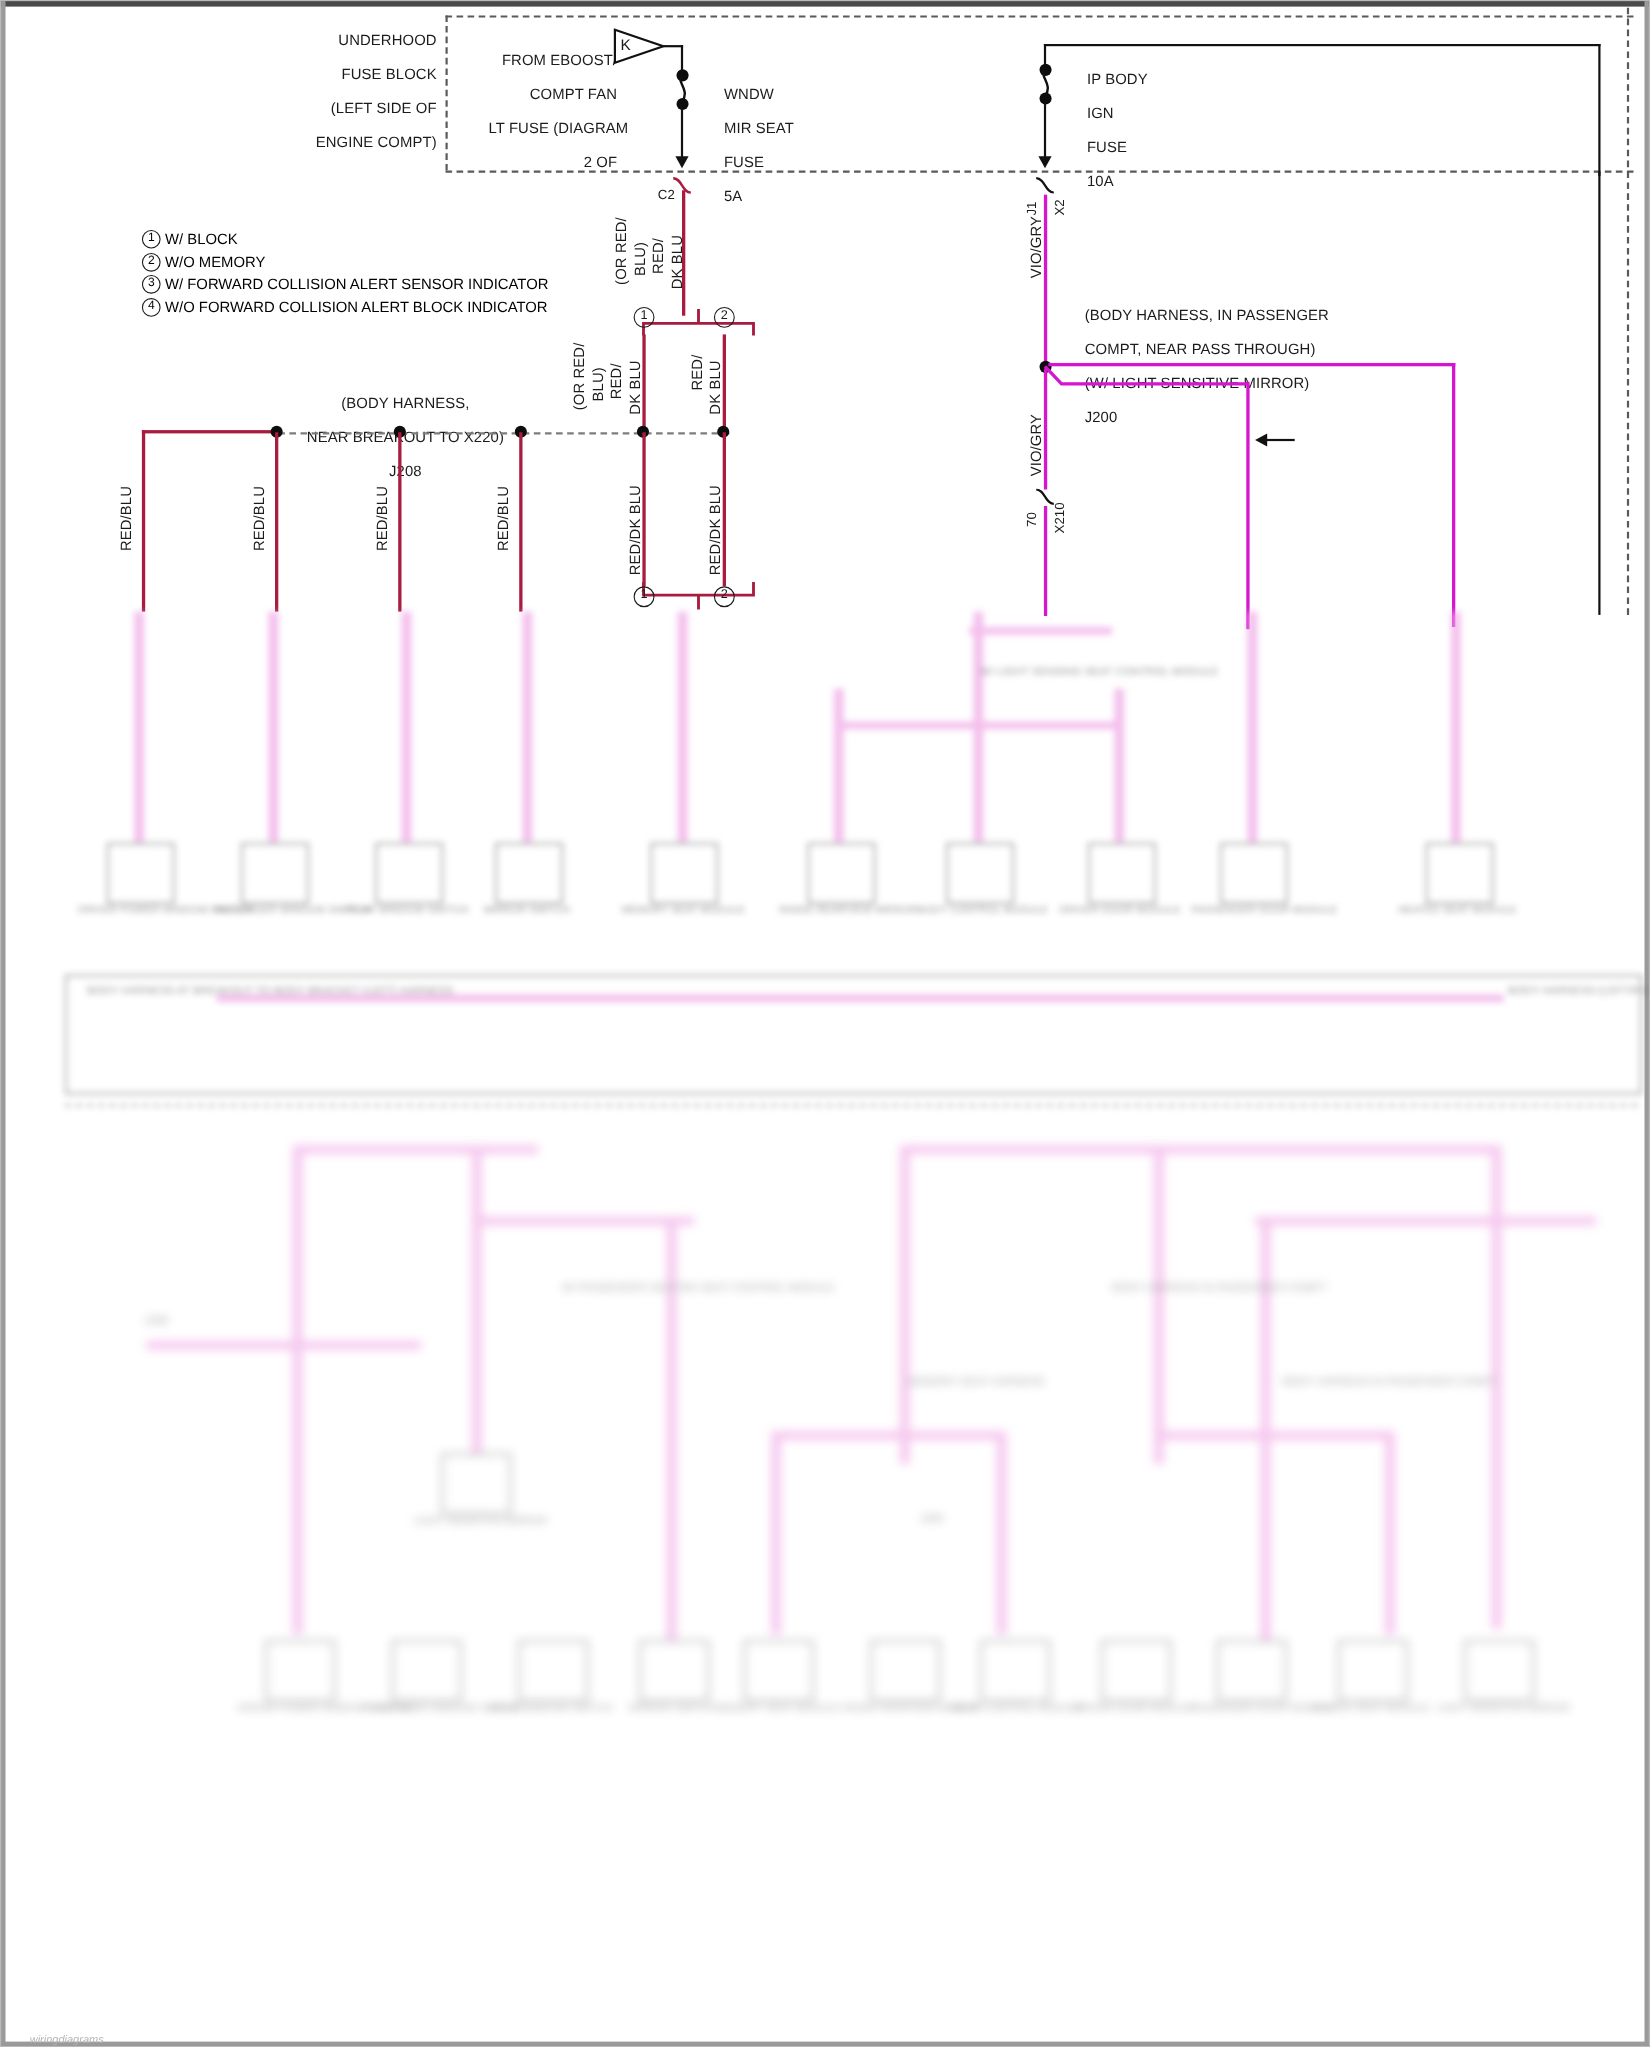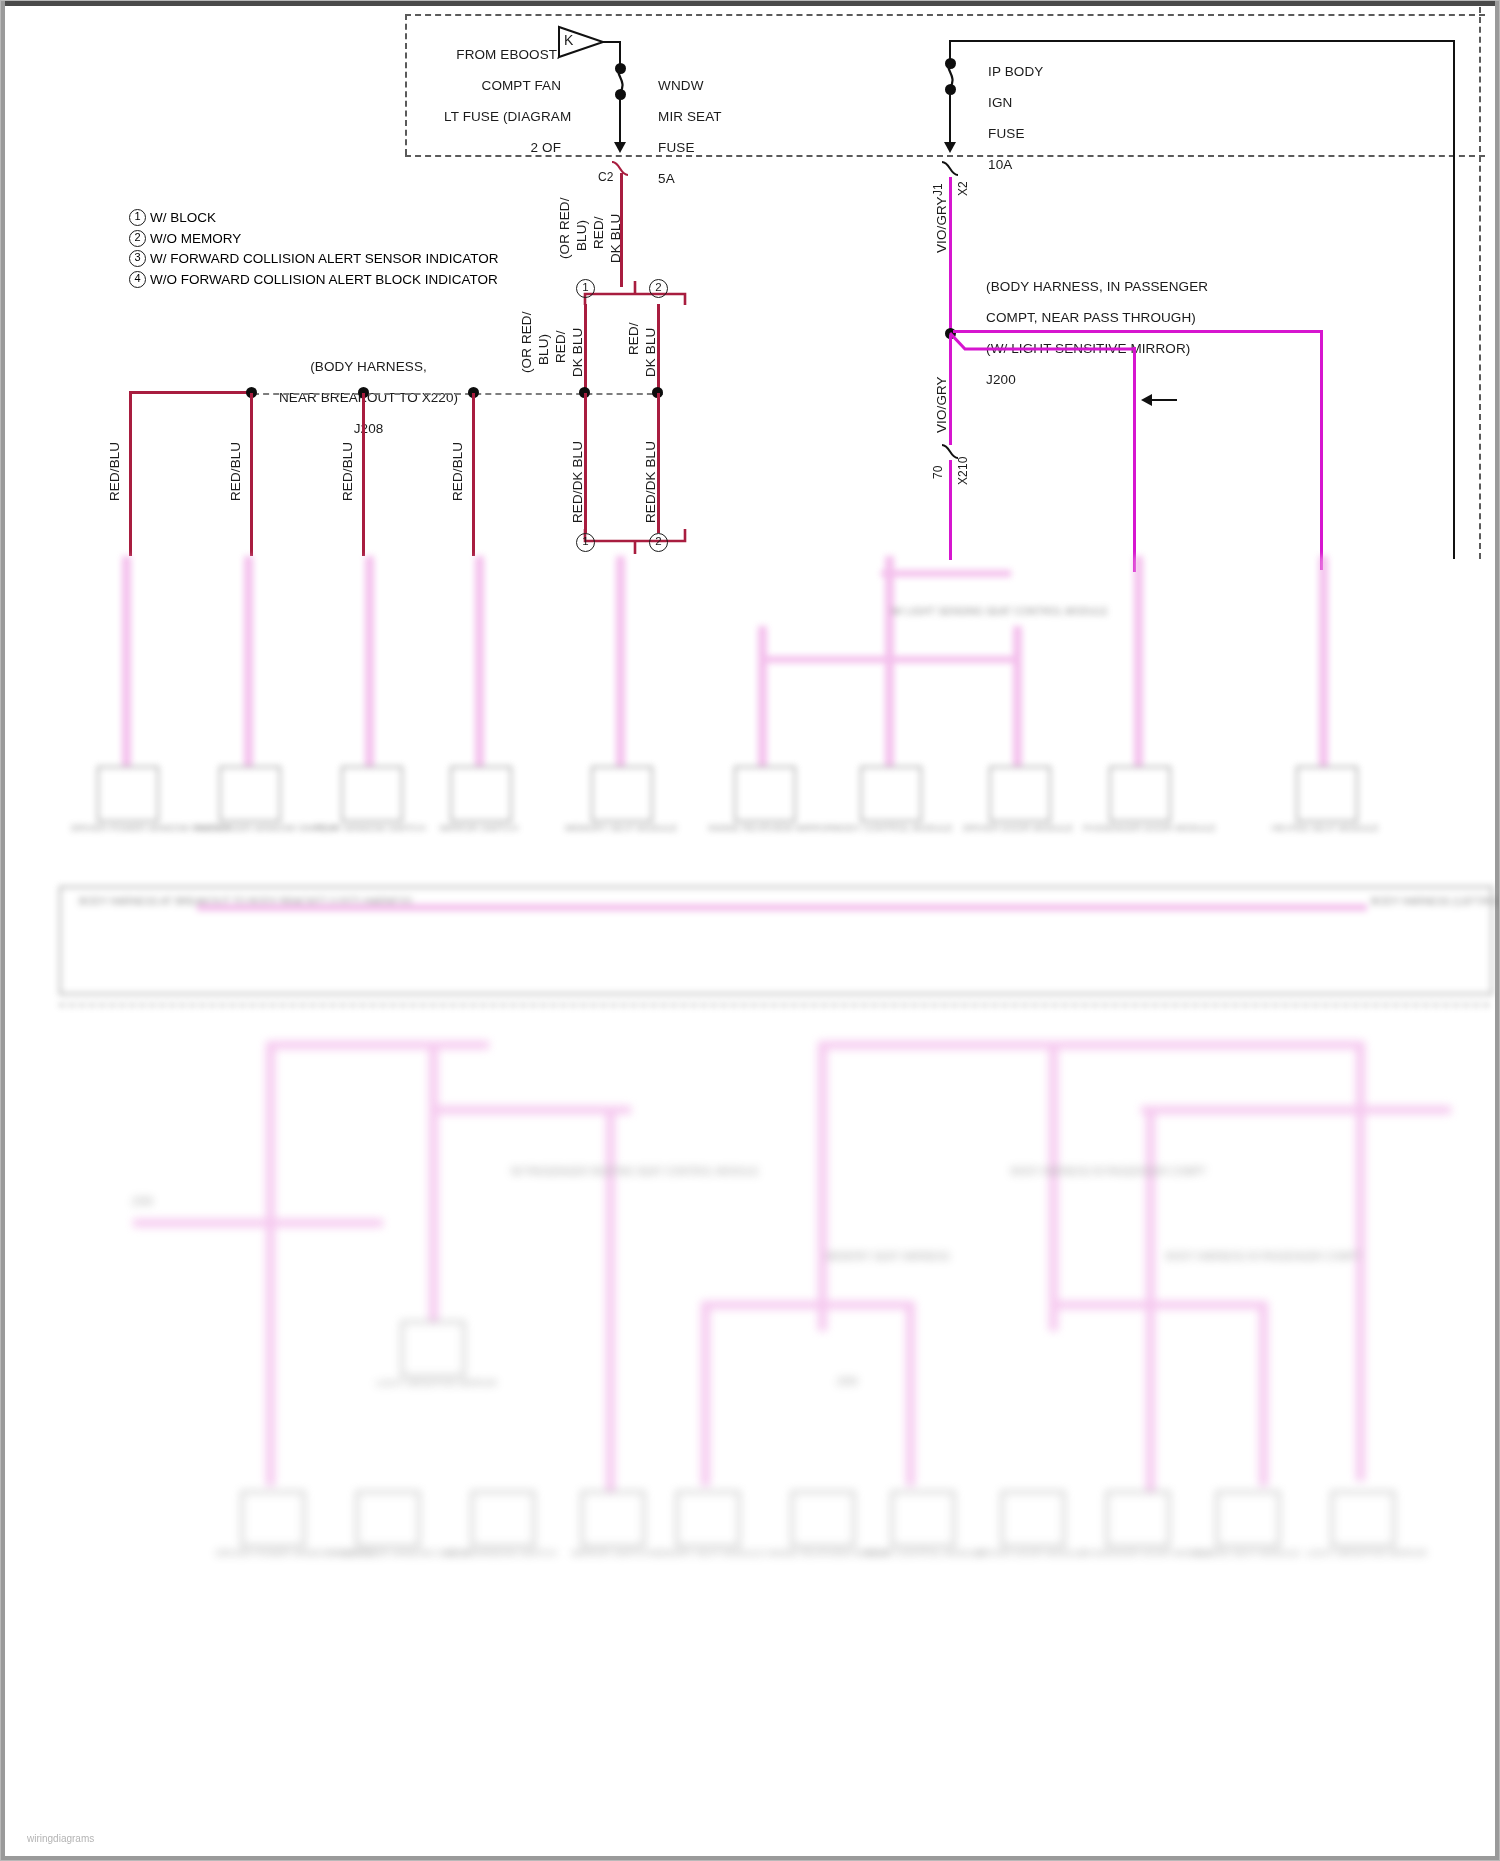--- a/index.html
+++ b/index.html
@@ -59,40 +59,46 @@
   .arrowdn{position:absolute;width:0;height:0;border-left:6px solid transparent;
     border-right:6px solid transparent;border-top:11px solid #111;}
   .arrowlf{position:absolute;width:0;height:0;border-top:6px solid transparent;
     border-bottom:6px solid transparent;border-right:11px solid #111;}
 
   
   .plug{position:absolute;border:2px solid #8c8c8c;background:#fff;}
   .ctext{position:absolute;font-size:9.5px;color:#6f6f6f;text-align:center;
     line-height:11px;white-space:pre;}
   .note{position:absolute;font-size:10px;color:#6f6f6f;line-height:12px;white-space:pre;}
-  .wm{position:absolute;left:26px;bottom:16px;font-size:10px;color:#b4b4b4;}
+  .wm{position:absolute;left:26px;bottom:0;font-size:10px;color:#b4b4b4;font-style:italic;}
 </style>
 </head>
 <body>
 
 <div id="page">
 
   <div class="topbar"></div>
   <div class="leftbar"></div>
   <div class="rightbar"></div>
   <div class="botbar"></div>
 
   <div class="sharp">
 
     <div class="dash-v" style="left:1478px;top:6px;height:552px;"></div>
 
     <div class="dash-v" style="left:404px;top:13px;height:141px;"></div>
     <div class="dash-h" style="left:404px;top:154px;width:1080px;"></div>
     <div class="dash-h" style="left:404px;top:13px;width:1080px;"></div>
 
+    <div class="lbl r" style="left:196px;top:12px;width:200px;">
+      <span>UNDERHOOD</span><br>
+      <span>FUSE BLOCK</span><br>
+      <span>(LEFT SIDE OF</span><br>
+      <span>ENGINE COMPT)</span>
+    </div>
 
     <div class="lbl r" style="left:420px;top:30px;width:140px;">
       <span>FROM EBOOST/</span><br>
       <span>COMPT FAN</span><br>
       <span>LT FUSE (DIAGRAM</span><br>
       <span>2 OF</span>
     </div>
 
     <svg style="position:absolute;left:556px;top:24px;" width="50" height="34" viewBox="0 0 50 34">
       <polygon points="2,2 2,32 46,17" fill="#ffffff" stroke="#111" stroke-width="2"></polygon>

